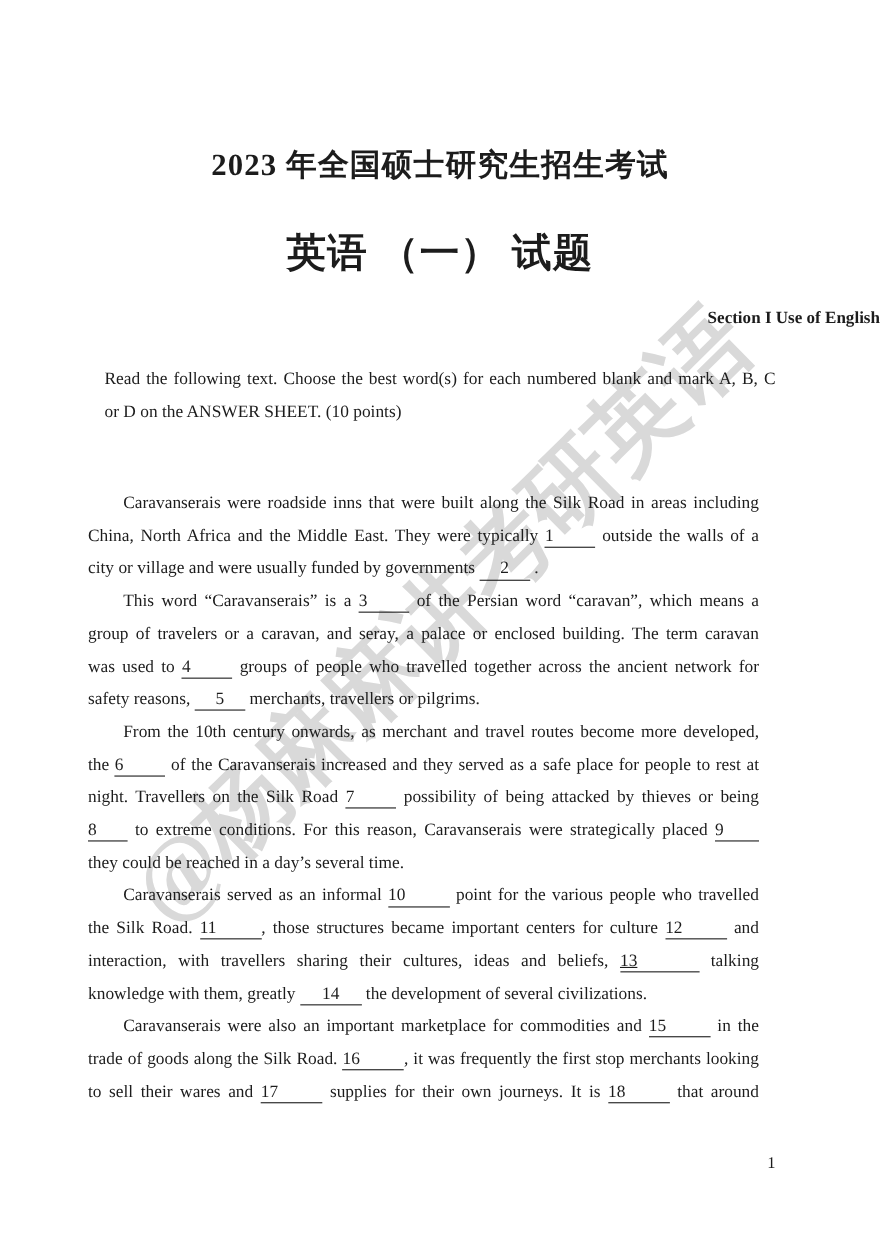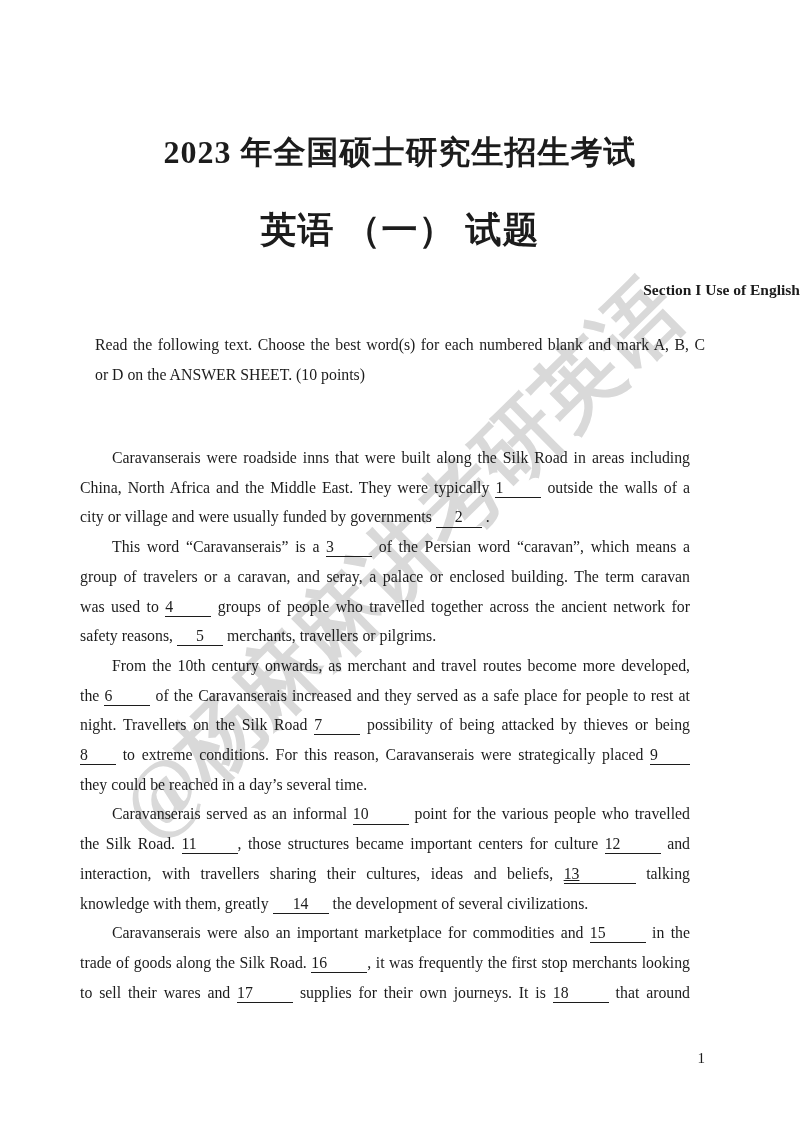--- a/index.html
+++ b/index.html
@@ -23,21 +23,21 @@
     white-space:nowrap;
     transform:rotate(-44.5deg);
     transform-origin:center center;
     z-index:0;
     user-select:none;
   }
   .content-layer { position:relative; z-index:1; }
   .title1 {
     position:absolute; top:131px; left:0; width:800px;
     text-align:center;
-    font-size:32px; font-weight:bold;
+    font-size:28px; font-weight:bold;
     letter-spacing:1px;
   }
   .title2 {
     position:absolute; top:206px; left:0; width:800px;
     text-align:center;
     font-size:36px; font-weight:bold;
     letter-spacing:1px;
   }
   .section-h {
     position:absolute; top:281px; left:0; width:800px;

